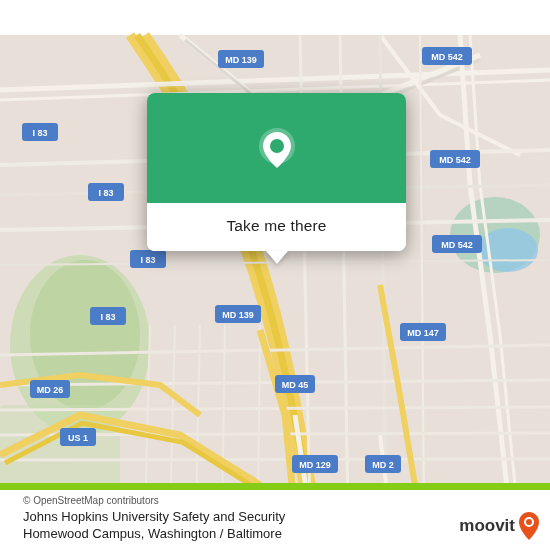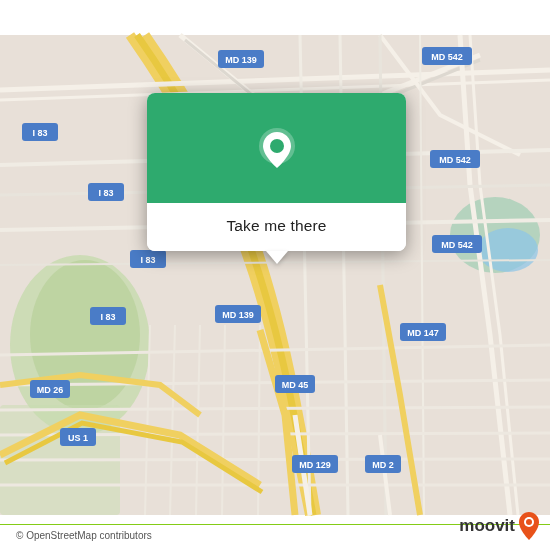--- a/index.html
+++ b/index.html
@@ -242,23 +242,27 @@
       </div>
 
       <div id="popup-button-area" style="padding:10px 14px 12px; text-align:center; background:white;">
         <button id="take-me-there-btn" style="background:white; border:none; font-size:15.5px; font-weight:500; color:#222; cursor:pointer; letter-spacing:0.01em;">Take me there</button>
       </div>
     </div>
 
     <div id="popup-tail" style="width:0; height:0; border-left:11px solid transparent; border-right:11px solid transparent; border-top:13px solid white; margin:0 auto; filter:drop-shadow(0 2px 2px rgba(0,0,0,0.2));"></div>
   </div>
 
-  <div id="bottom-bar" style="position:absolute; bottom:0; left:0; width:100%; background:white; padding:5px 10px 7px 16px; z-index:10; border-top:1px solid #84cc16;">
+  <div id="bottom-bar" style="position:absolute; bottom:0; left:0; width:100%; background:white; padding:5px 10px 7px 23px; z-index:10; border-top:7px solid #84cc16;">
     <div id="osm-credit" style="font-size:10px; color:#555; margin-bottom:2px;">
       <span>© OpenStreetMap contributors</span>
+    </div>
+    <div id="place-name" style="font-size:13px; color:#222; line-height:1.35;">
+      <span>Johns Hopkins University Safety and Security</span><br>
+      <span>Homewood Campus, Washington / Baltimore</span>
     </div>
   </div>
 
   <div id="moovit-logo" style="position:absolute; bottom:10px; right:10px; display:flex; align-items:center; z-index:11;margin-top:44px;">
     <span style="font-size:17px; font-weight:bold; color:#333; margin-right:3px;">moovit</span>
 
     <svg width="22" height="28" viewBox="0 0 22 28" xmlns="http://www.w3.org/2000/svg">
       <path d="M11 0 C5.48 0 1 4.48 1 10 C1 18 11 28 11 28 C11 28 21 18 21 10 C21 4.48 16.52 0 11 0Z" fill="#e8521a"></path>
       <circle cx="11" cy="10" r="5" fill="white"></circle>
       <circle cx="11" cy="10" r="3" fill="#e8521a"></circle>

